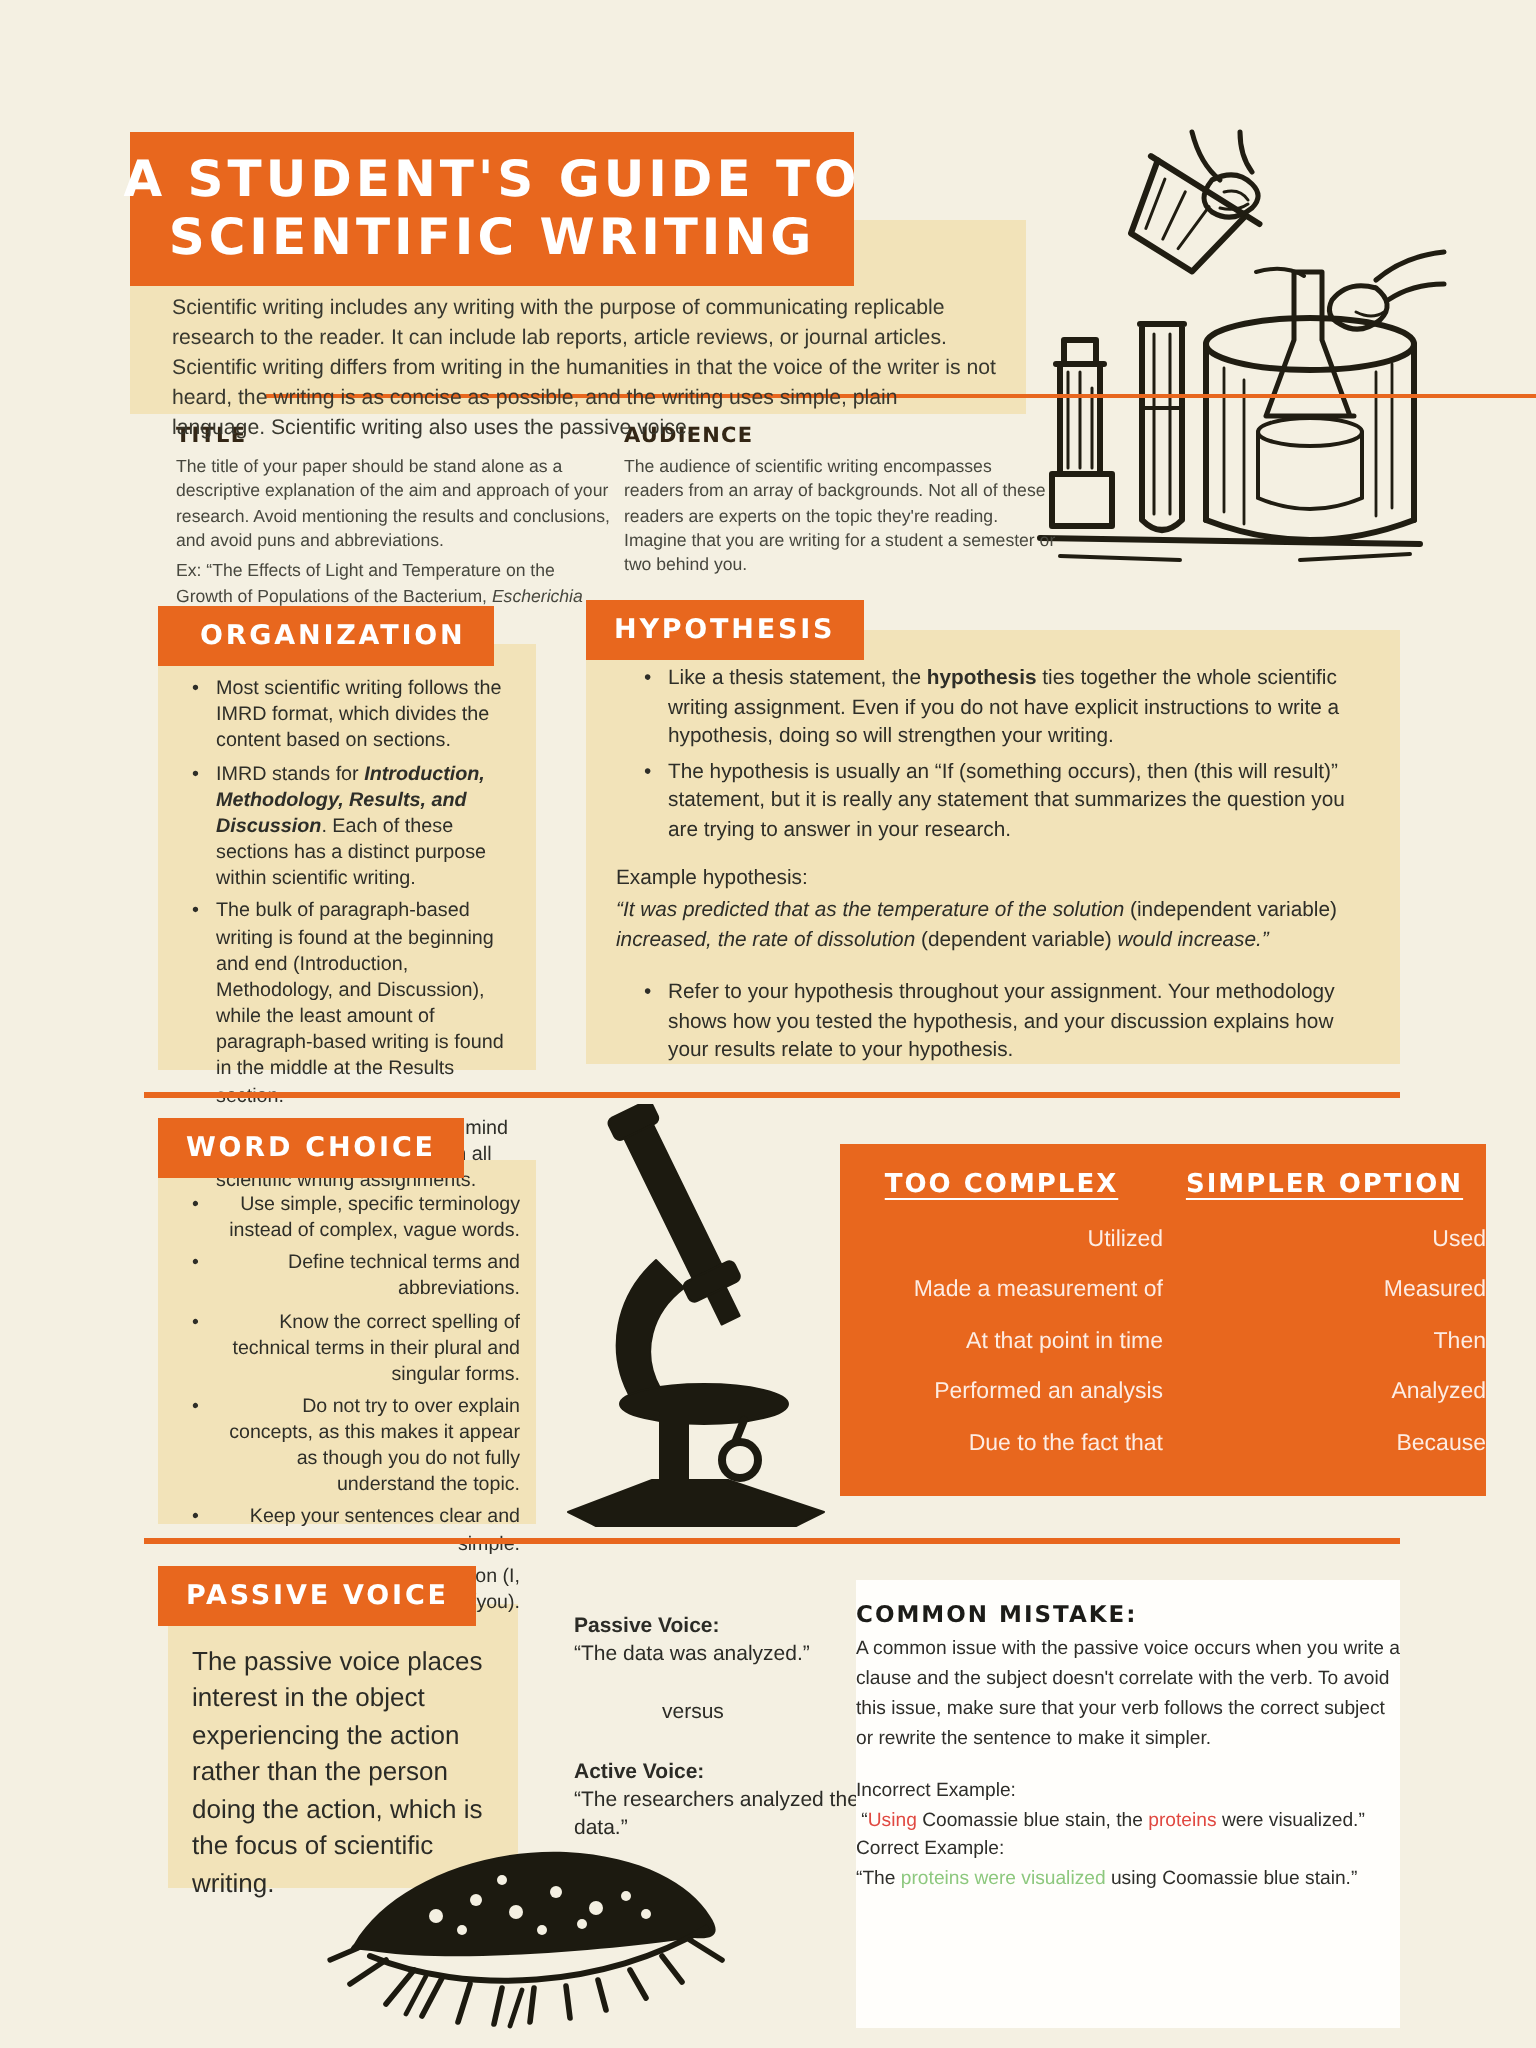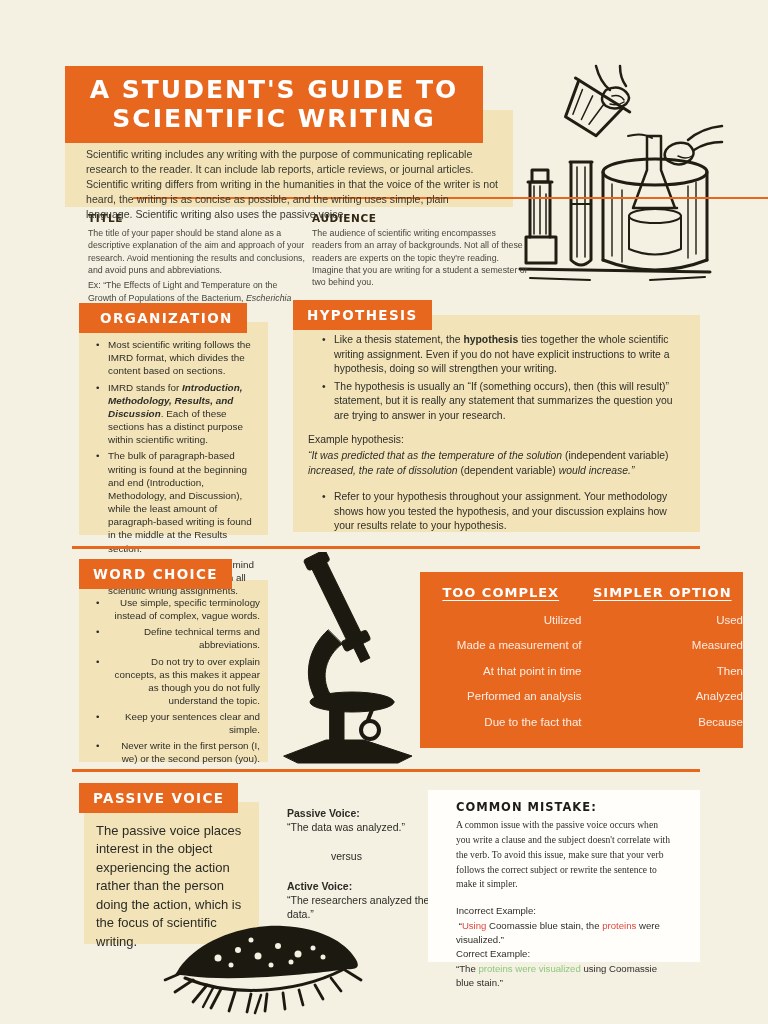--- a/index.html
+++ b/index.html
@@ -11,21 +11,21 @@
   }
   *{box-sizing:border-box;}
   html,body{margin:0;padding:0;background:#e9e6d8;}
   .page{
     position:relative;width:768px;height:1024px;background:var(--cream);
     overflow:hidden;font-family:"Liberation Sans",sans-serif;color:var(--text);
     margin:0 auto;
   }
   
   .title-box{
-    position:absolute;left:65px;top:66px;width:418px;height:77px;background:var(--orange);
+    position:absolute;left:65px;top:66px;width:362px;height:77px;background:var(--orange);
     display:flex;flex-direction:column;align-items:center;justify-content:center;z-index:4;
   }
   .title-line{
     color:#fff;font-size:25px;font-weight:bold;letter-spacing:2px;line-height:1.14;
     font-family:"DejaVu Sans",sans-serif;text-align:center;white-space:nowrap;
   }
   .intro-box{position:absolute;left:65px;top:110px;width:448px;height:97px;background:var(--tan);z-index:1;}
   .intro-text{
     position:absolute;left:86px;top:147px;width:412px;font-size:10.6px;line-height:1.42;
     color:#38382f;z-index:5;
@@ -69,23 +69,23 @@
     font-family:"DejaVu Sans",sans-serif;text-decoration:underline;text-underline-offset:3px;}
   .cmp-row{display:flex;margin-top:13.5px;}
   .cmp-cell{flex:1;text-align:right;font-size:11.5px;color:rgba(255,255,255,.88);}
   
   #pv-box{left:84px;top:802px;width:175px;height:142px;}
   #pv-h{left:79px;top:783px;}
   #pv-body{position:absolute;left:96px;top:822px;width:154px;font-size:13px;line-height:1.42;color:#2b2b26;z-index:2;}
   #voice-col{position:absolute;left:287px;top:806px;width:148px;font-size:10.5px;line-height:1.35;color:#2b2b26;z-index:2;}
   .voice-label{font-weight:bold;}
   .voice-versus{margin:15px 0 15px 44px;}
-  #cm-box{position:absolute;left:428px;top:790px;width:272px;height:172px;background:#fffefb;z-index:2;padding:10px 28px;}
+  #cm-box{position:absolute;left:428px;top:790px;width:272px;height:224px;background:#fffefb;z-index:2;padding:10px 0;}
   .cm-h{font-size:11.5px;font-weight:bold;letter-spacing:1px;color:#1c1c18;font-family:"DejaVu Sans",sans-serif;}
-  .cm-body{font-size:9.6px;line-height:1.55;color:#2e2e2a;margin-top:4px;font-family:Liberation Serif, serif;}
+  .cm-body{font-size:9.6px;line-height:1.55;color:#2e2e2a;margin-top:4px;}
   .cm-ex{font-size:9.6px;line-height:1.5;color:#2e2e2a;}
   .cm-ex-block{margin-top:12px;}
   
   .illus{position:absolute;z-index:2;}
   #chem{left:500px;top:64px;width:225px;height:225px;}
   #micro{left:268px;top:552px;width:162px;height:214px;z-index:3;}
   #eye{left:163px;top:910px;width:212px;height:106px;z-index:5;}
 </style>
 </head>
 <body>
@@ -177,20 +177,21 @@
     </ul>
   </div>
 
   <div class="rule" id="rule2"></div>
 
   <div class="sec-box" id="wc-box"></div>
   <div class="sec-h" id="wc-h">WORD CHOICE</div>
   <ul class="blist" id="wc-list">
     <li>Use simple, specific terminology instead of complex, vague words.</li>
     <li>Define technical terms and abbreviations.</li>
+    <li>Know the correct spelling of technical terms in their plural and singular forms.</li>
     <li>Do not try to over explain concepts, as this makes it appear as though you do not fully understand the topic.</li>
     <li>Keep your sentences clear and simple.</li>
     <li>Never write in the first person (I, we) or the second person (you).</li>
   </ul>
 
   <svg id="micro" class="illus" viewBox="0 0 162 214">
     <g fill="#1c1a10" stroke="#1c1a10" stroke-linecap="round" stroke-linejoin="round">
       <g transform="rotate(-26 75 60)">
         <rect x="62" y="-4" width="24" height="12" rx="3"></rect>
         <rect x="66" y="8" width="16" height="78"></rect>

